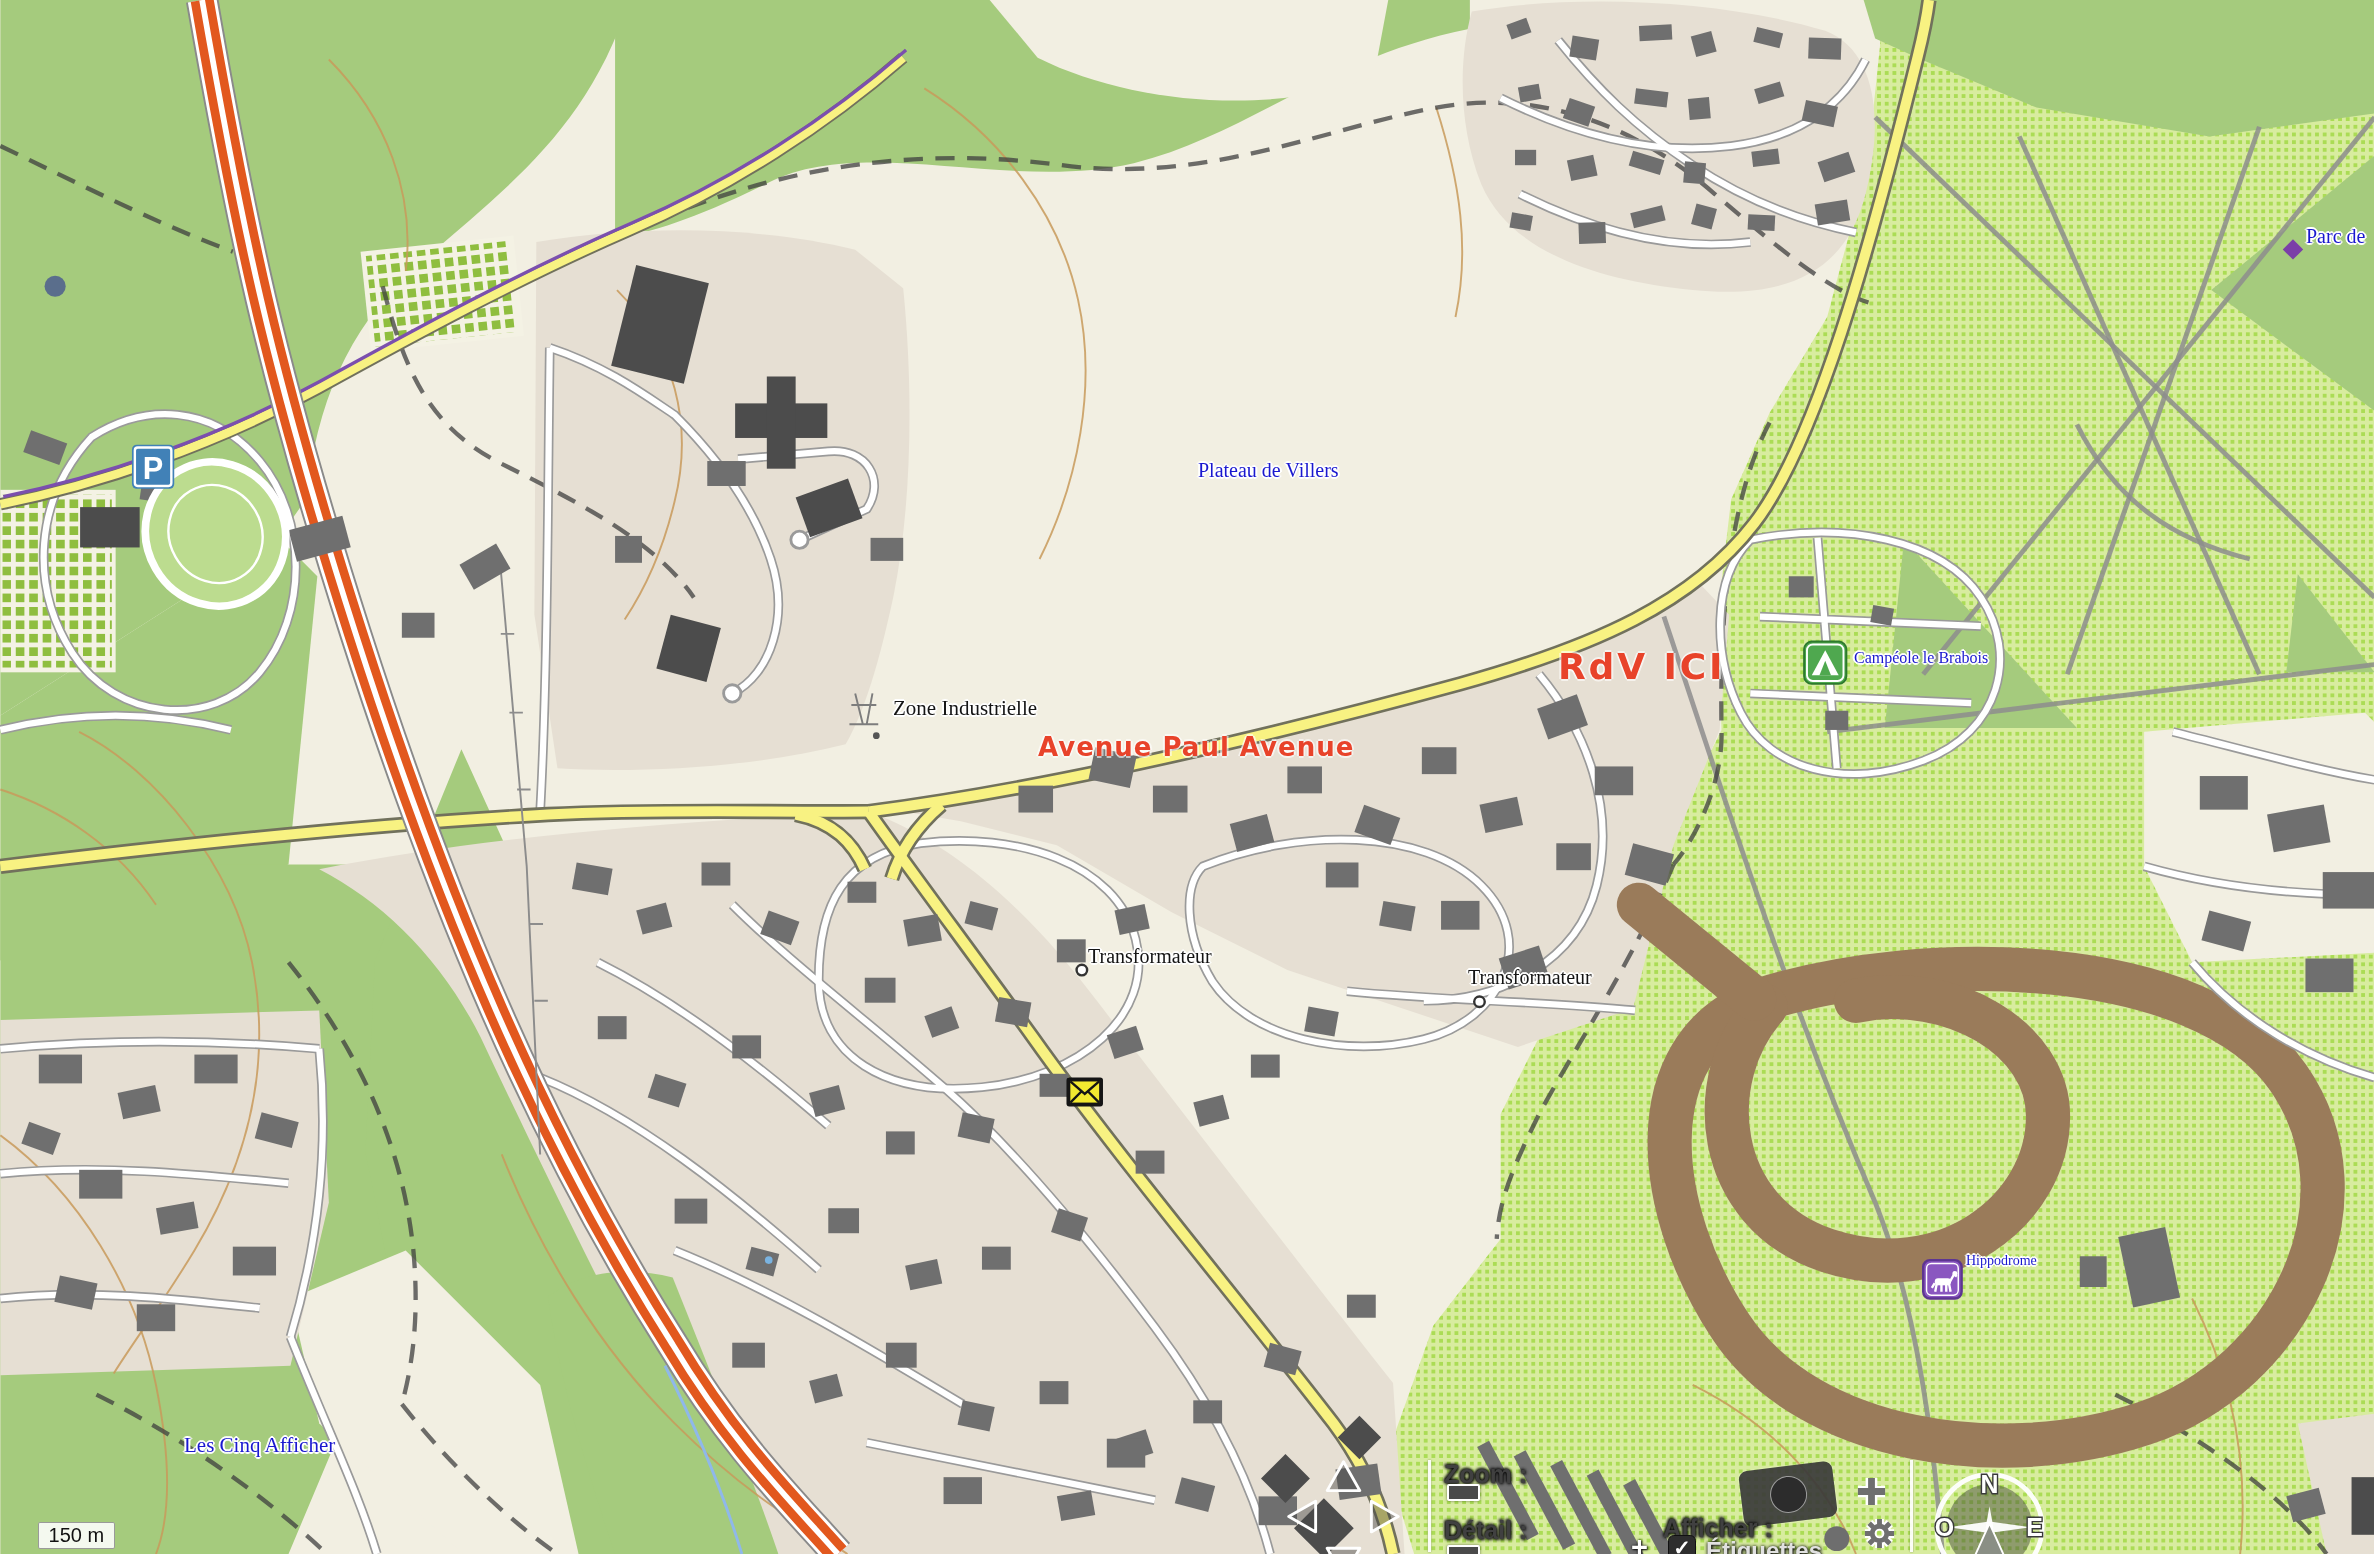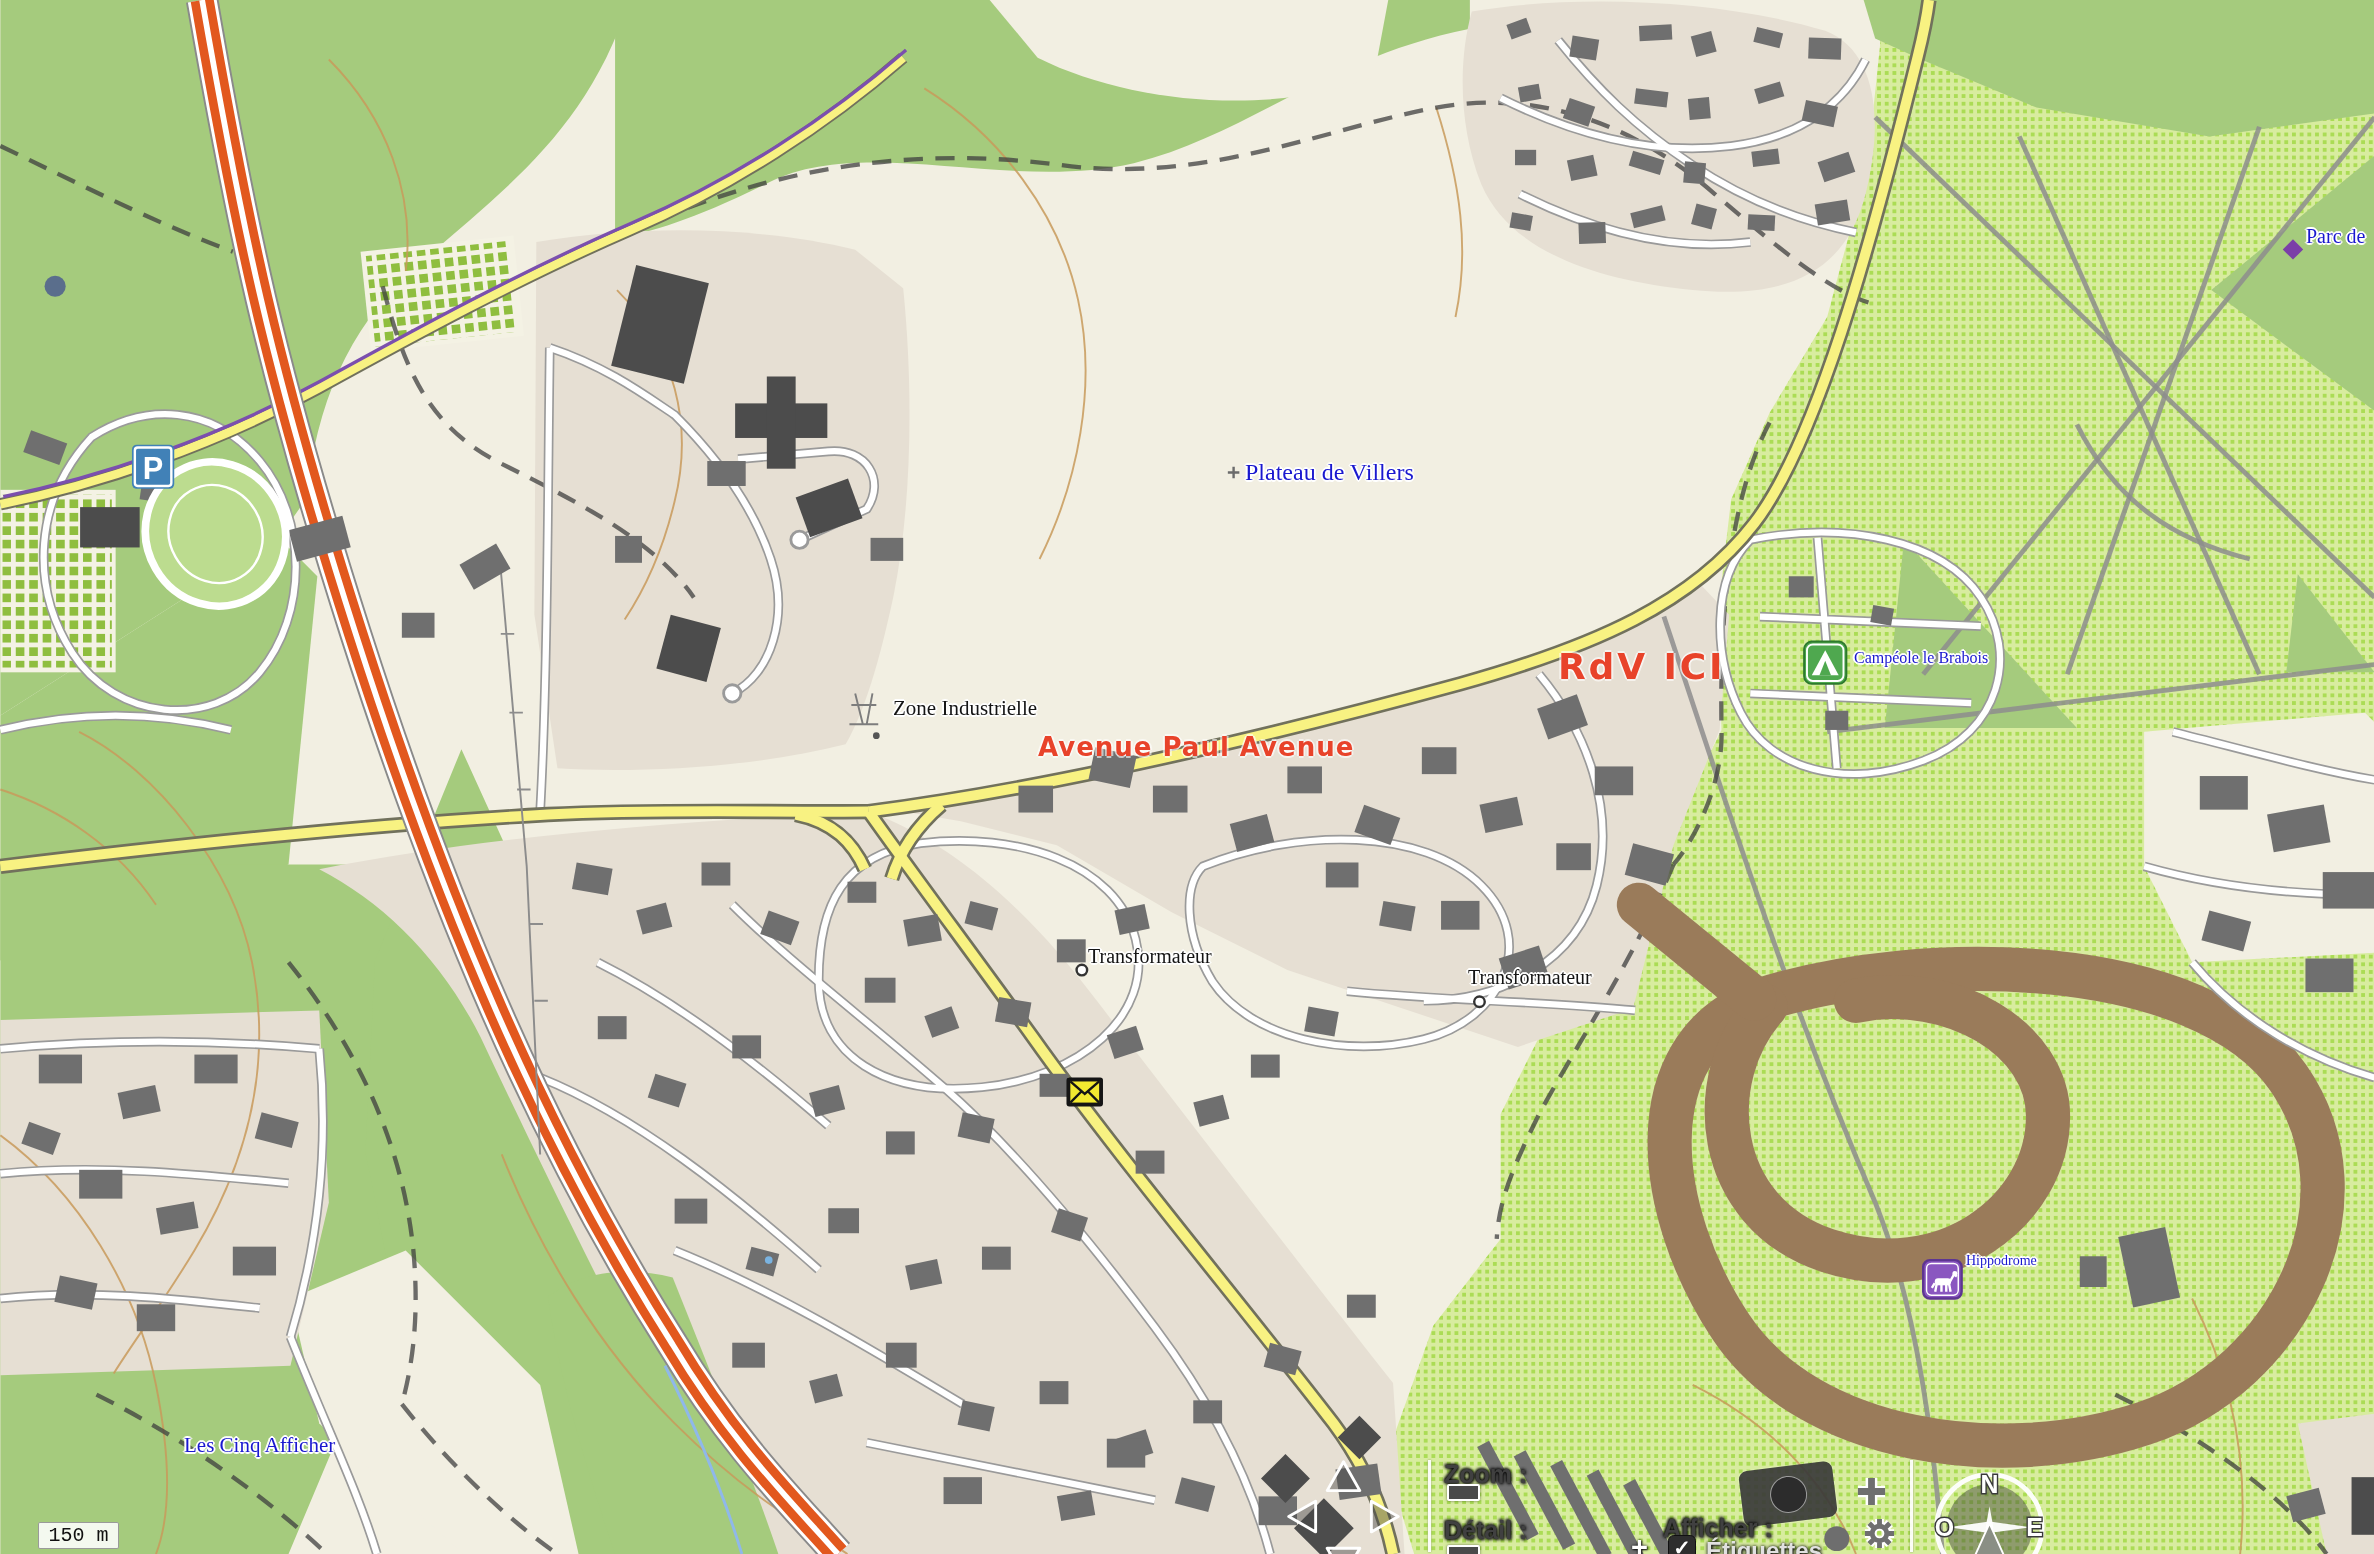--- a/index.html
+++ b/index.html
@@ -28,21 +28,21 @@
   .halo-black{color:var(--label-black);
     text-shadow:-1.9px 0 #fff,1.9px 0 #fff,0 -1.9px #fff,0 1.9px #fff,
       -1px -1px #fff,1px 1px #fff,-1px 1px #fff,1px -1px #fff;font-family:Liberation Serif, serif;}
   .red-note{font-family:"DejaVu Sans",sans-serif;font-weight:bold;
     color:var(--annotation-red);letter-spacing:1px;
     text-shadow:-1.9px 0 rgba(255,255,255,.6),1.9px 0 rgba(255,255,255,.6),
       0 -1.9px rgba(255,255,255,.6),0 1.9px rgba(255,255,255,.6);}
   
   .scalebox{position:absolute;left:38px;top:1522px;background:rgba(255,255,255,.88);
     border:1px solid #9a9a9a;border-radius:1.9px;padding:1px 9.6px;
-    font-family:Liberation Mono, monospace;font-size:20px;color:#111;}
+    font-family:Liberation Sans, sans-serif;font-size:20px;color:#111;}
   
   .ctl-label{position:absolute;font-weight:bold;font-size:25px;color:#404040;
     text-shadow:0 0 3.8px #000,1px 1px 2.9px #222,-1px -1px 2.9px #222;}
   .divider{position:absolute;width:2.9px;height:92px;top:1460px;
     background:rgba(255,255,255,.9);box-shadow:0 0 1.9px rgba(0,0,0,.4);}
   .minusbtn{position:absolute;width:29px;height:12.5px;background:#4a4a4a;
     border:2.9px solid #fff;border-radius:1.9px;box-shadow:0 0 2.9px rgba(0,0,0,.5);}
   .sliderbox{position:absolute;left:1741px;top:1466px;width:94px;height:56px;
     background:rgba(58,58,58,.92);border-radius:8.6px;transform:rotate(-7deg);
     box-shadow:0 0 0 1px rgba(255,255,255,.2);}
@@ -400,21 +400,21 @@
     <rect x="12" y="19" width="17" height="7" rx="3.5" fill="#ffffff"></rect>
   </g>
 
   <g transform="translate(137,463)">
     <rect x="0" y="0" width="44" height="46" rx="5" style="fill:var(--parking-blue)"></rect>
     <rect x="3" y="3" width="38" height="40" rx="3" fill="none" stroke="#ffffff" stroke-width="2.5"></rect>
     <text x="22" y="36" text-anchor="middle" font-family="Liberation Sans,sans-serif" font-weight="bold" font-size="32" fill="#ffffff">P</text>
   </g>
 </svg>
 
-<div class="maplabel halo-blue" style="left:1245px;top:459px;font-size:24px">Plateau de Villers</div>
+<div class="maplabel halo-blue" style="left:1198px;top:459px;font-size:20px">Plateau de Villers</div>
 <div class="maplabel halo-black" style="left:893px;top:696px;font-size:21px">Zone Industrielle</div>
 <div class="maplabel halo-black" style="left:1088px;top:945px;font-size:20px">Transformateur</div>
 <div class="maplabel halo-black" style="left:1468px;top:966px;font-size:20px">Transformateur</div>
 <div class="maplabel halo-blue" style="left:1854px;top:649px;font-size:16px">Campéole le Brabois</div>
 <div class="maplabel halo-blue" style="left:1966px;top:1253px;font-size:14px">Hippodrome</div>
 <div class="maplabel halo-blue" style="left:184px;top:1433px;font-size:21px">Les Cinq Afficher</div>
 <div class="maplabel halo-blue" style="left:2306px;top:225px;font-size:20px">Parc de</div>
 <div class="maplabel red-note" style="left:1038px;top:732px;font-size:26px">Avenue Paul Avenue</div>
 <div class="maplabel red-note" style="left:1558px;top:646px;font-size:36px;letter-spacing:2.9px">RdV ICI</div>
 

